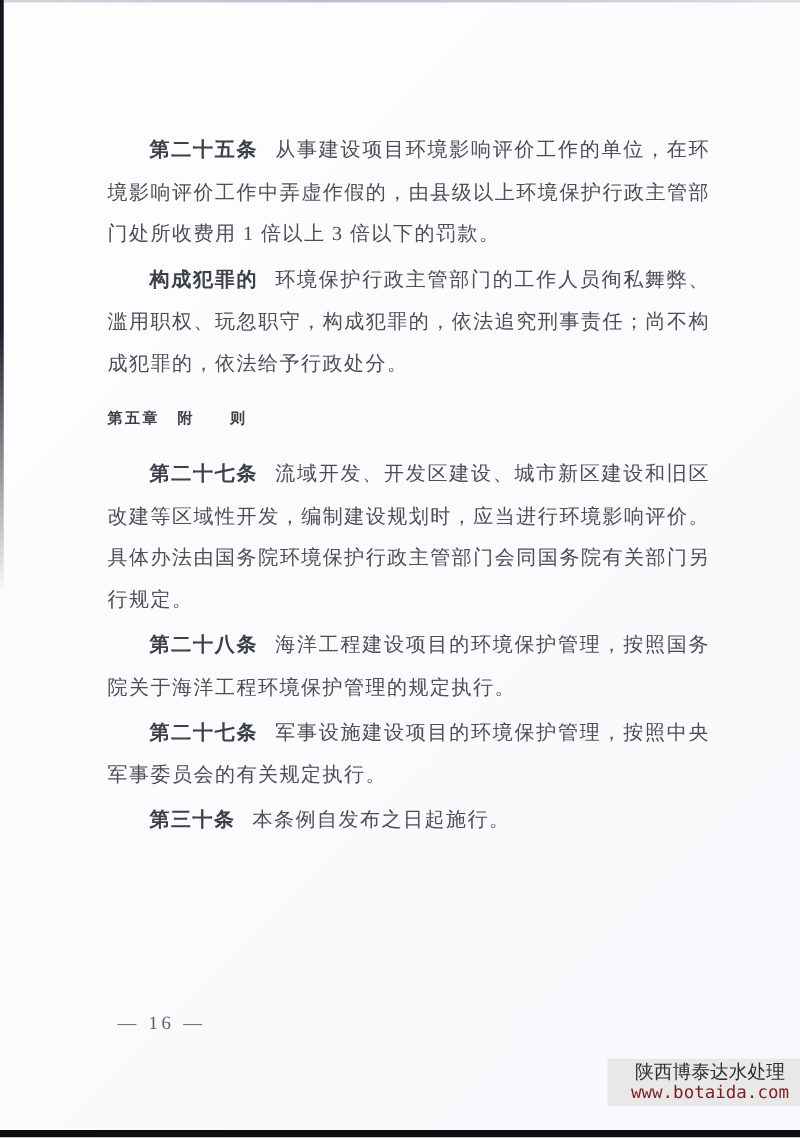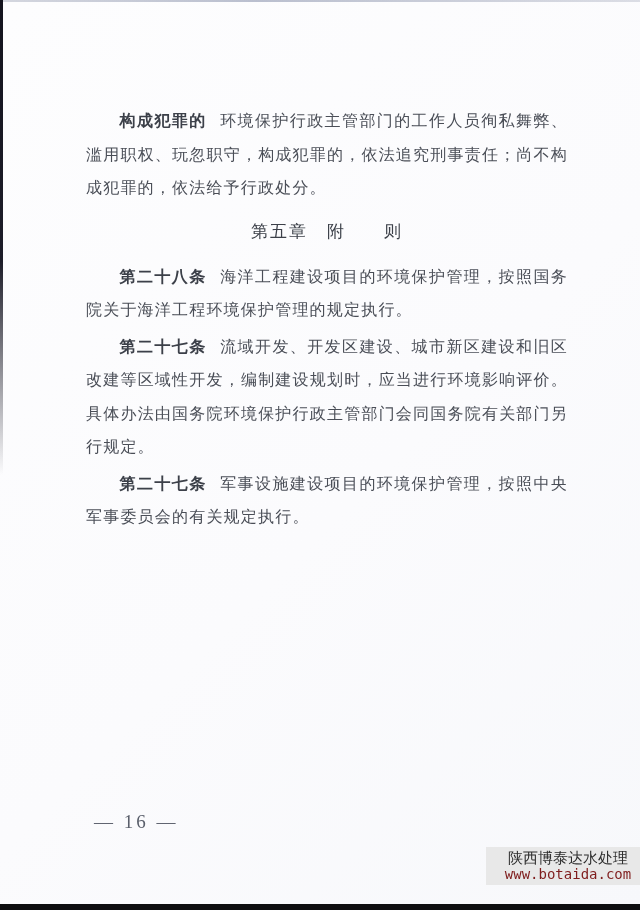--- a/index.html
+++ b/index.html
@@ -27,26 +27,26 @@
     position:absolute;left:86px;top:104px;width:482px;
     color:#4a4e57;
     font-size:16px;line-height:33.5px;letter-spacing:1.2px;
     text-align:justify;
   }
   .para{margin:0 0 3px 0;text-align:justify;}
   .para.indent{text-indent:2.1em;}
   .lead{font-weight:bold;color:#3c4049;margin-right:.85em;}
   .chapter{
     margin:10px 0 12px 0;padding:0;
-    font-size:17px;font-weight:normal;color:#3c4049;
-    text-align:center;letter-spacing:2px;line-height:33px;
+    font-size:12px;font-weight:bold;color:#3c4049;
+    letter-spacing:2px;line-height:33px;
   }
   .pageno{
     position:absolute;left:94px;top:811px;
-    color:#5a5f6b;font-size:19px;letter-spacing:3px;
+    color:#5a5f6b;font-size:15px;letter-spacing:3px;
   }
   .watermark{
     position:absolute;left:486px;top:847px;width:164px;
     background:#e8e8e8;
     padding:2px 0 3px 0;text-align:center;
     font-family:"Liberation Sans","DejaVu Sans",sans-serif;
   }
   .wm-company{font-size:15px;line-height:17px;color:#2d2d2d;}
   .wm-url{font-family:"DejaVu Sans Mono","Liberation Mono",monospace;font-weight:normal;font-size:14px;line-height:16px;color:#7f1d1d;}
 </style>
@@ -54,31 +54,33 @@
 <body>
 
 <div class="page">
 
   <div class="edge-top"></div>
   <div class="edge-left"></div>
 
   <div class="content">
 
 
+    <p class="para indent"><b class="lead">第二十五条</b><span>从事建设项目环境影响评价工作的单位，在环境影响评价工作中弄虚作假的，由县级以上环境保护行政主管部门处所收费用 1 倍以上 3 倍以下的罚款。</span></p>
 
     <p class="para indent"><b class="lead">构成犯罪的</b><span>环境保护行政主管部门的工作人员徇私舞弊、滥用职权、玩忽职守，构成犯罪的，依法追究刑事责任；尚不构成犯罪的，依法给予行政处分。</span></p>
 
     <h2 class="chapter">第五章　附　　则</h2>
 
+    <p class="para indent"><b class="lead">第二十七条</b><span>流域开发、开发区建设、城市新区建设和旧区改建等区域性开发，编制建设规划时，应当进行环境影响评价。具体办法由国务院环境保护行政主管部门会同国务院有关部门另行规定。</span></p>
+
     <p class="para indent"><b class="lead">第二十八条</b><span>海洋工程建设项目的环境保护管理，按照国务院关于海洋工程环境保护管理的规定执行。</span></p>
-
-    <p class="para indent"><b class="lead">第二十七条</b><span>流域开发、开发区建设、城市新区建设和旧区改建等区域性开发，编制建设规划时，应当进行环境影响评价。具体办法由国务院环境保护行政主管部门会同国务院有关部门另行规定。</span></p>
 
     <p class="para indent"><b class="lead">第二十七条</b><span>军事设施建设项目的环境保护管理，按照中央军事委员会的有关规定执行。</span></p>
 
+    <p class="para indent"><b class="lead">第三十条</b><span>本条例自发布之日起施行。</span></p>
 
   </div>
 
   <div class="pageno">— 16 —</div>
 
   <div class="watermark">
     <div class="wm-company">陕西博泰达水处理</div>
     <div class="wm-url">www.botaida.com</div>
   </div>
 

